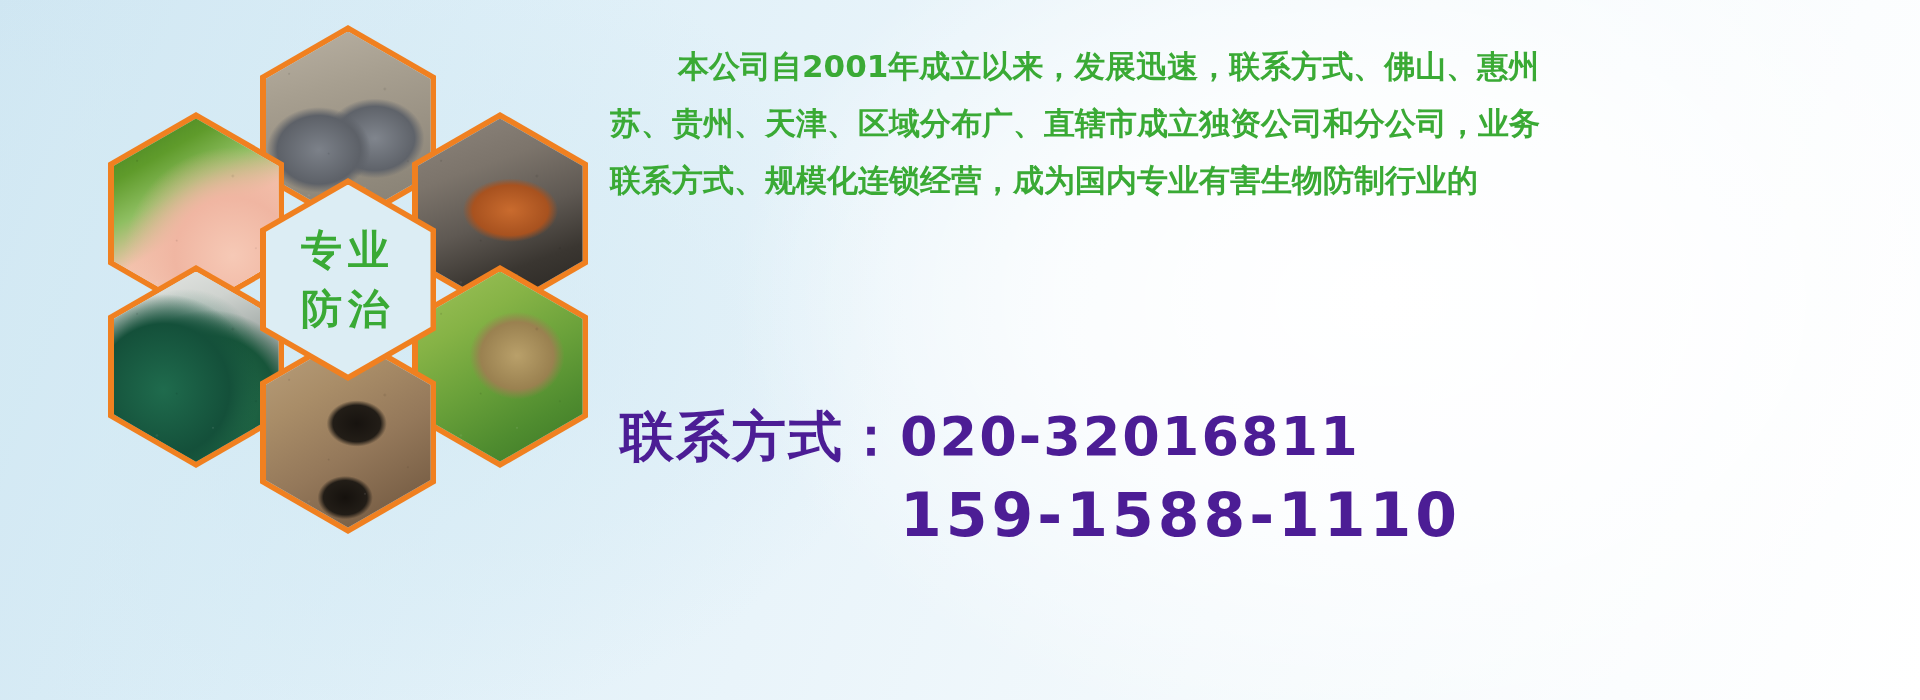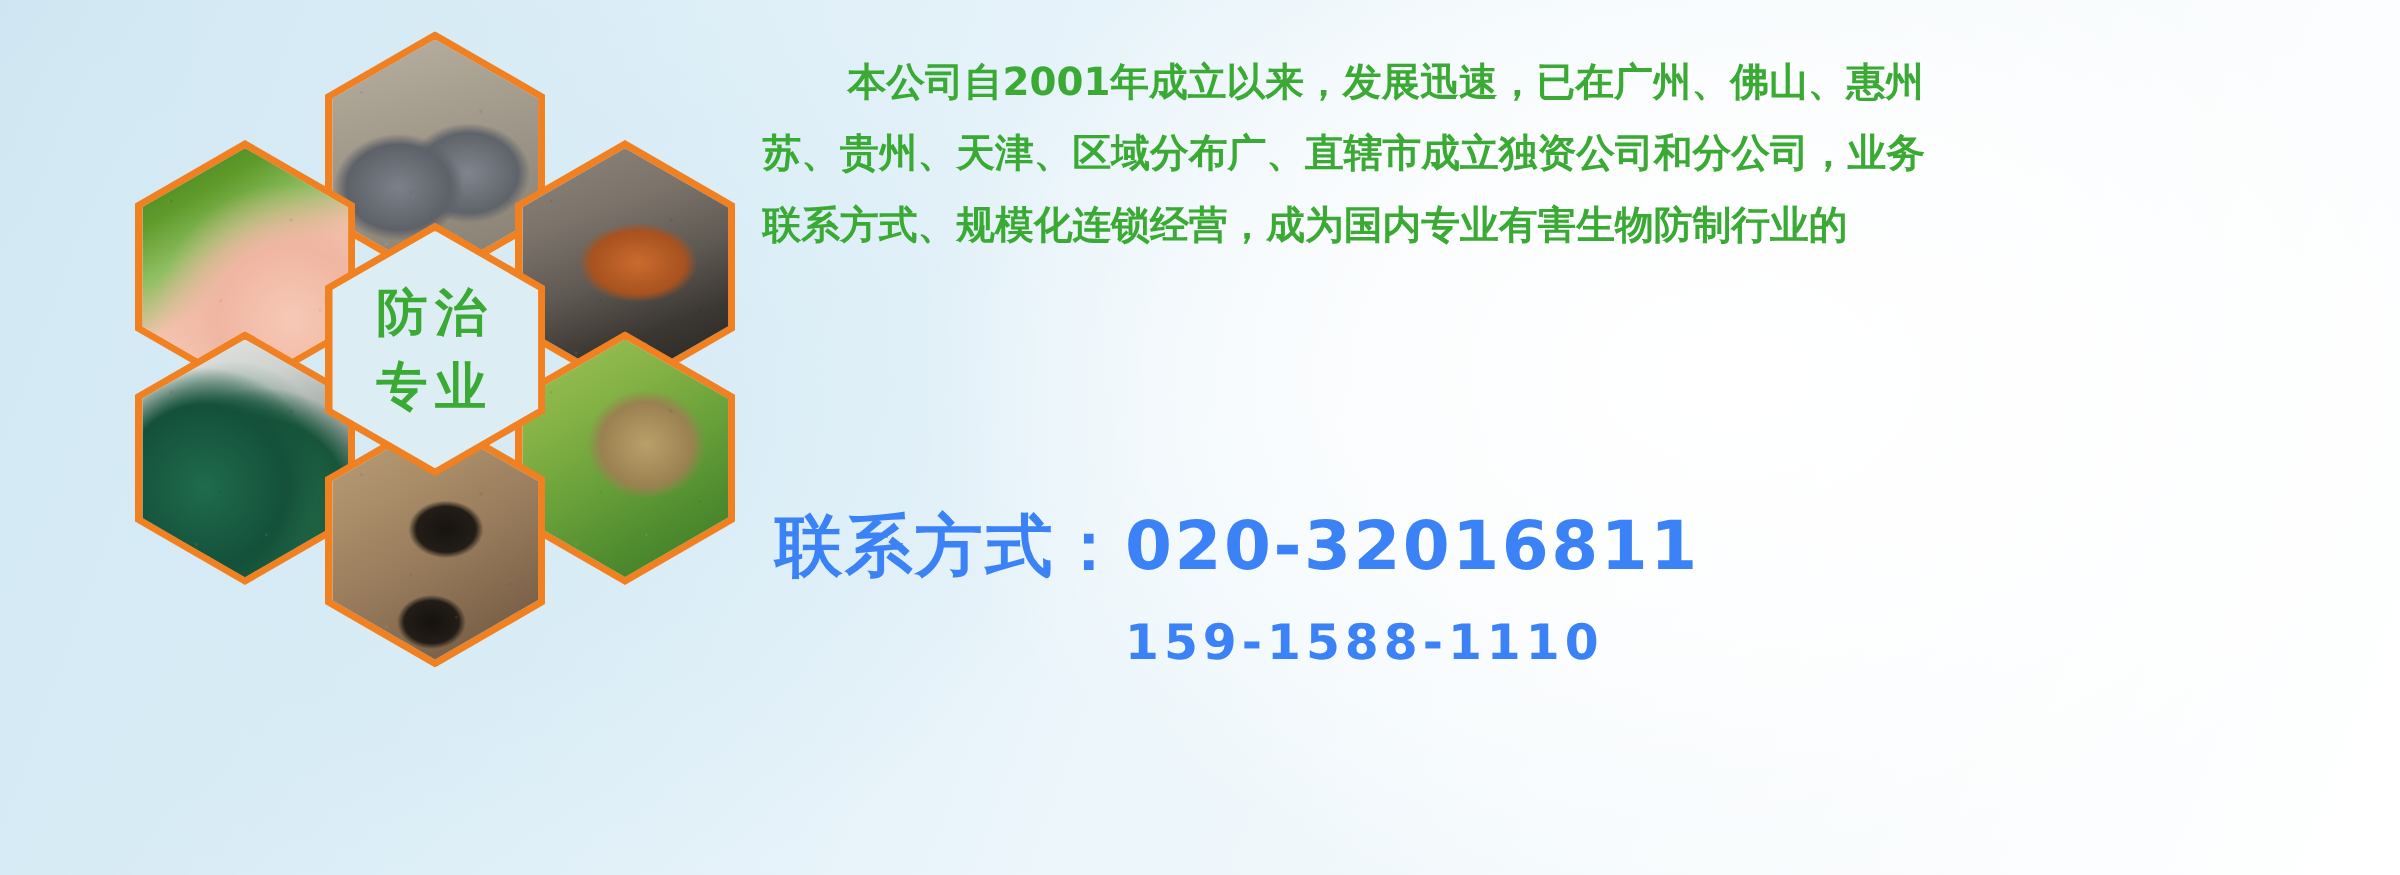--- a/index.html
+++ b/index.html
@@ -101,24 +101,24 @@
   .paragraph {
     position:absolute; left:10px; top:38px; width:1310px;
     color:#3aaa35; font-weight:bold; font-size:31px; line-height:57px;
     font-family:"DejaVu Sans","Liberation Sans",sans-serif;
     letter-spacing:0px;
   }
   .paragraph .ln { display:block; white-space:nowrap; }
   .paragraph .ln.first { text-indent:68px; }
 
   .contact { position:absolute; left:20px; top:398px; width:1300px;
-    color:#3b82f6; font-weight:bold;
+    color:#4c1d95; font-weight:bold;
     font-family:"DejaVu Sans","Liberation Sans",sans-serif; }
   .contact .line1 { font-size:54px; line-height:78px; letter-spacing:2px; white-space:nowrap; }
-  .contact .line2 { font-size:39px; line-height:78px; letter-spacing:4px;
+  .contact .line2 { font-size:60px; line-height:78px; letter-spacing:4px;
     white-space:nowrap; padding-left:280px; }
 </style>
 </head>
 <body>
 
 <div class="stage">
 
   <div class="honeycomb">
 
     <div class="hex h-rats">
@@ -159,32 +159,32 @@
     <div class="hex h-ant">
       <div class="inner">
         <div class="art ant"></div>
         <div class="speck"></div>
       </div>
     </div>
 
     <div class="hex center h-center">
       <div class="inner">
         <div class="center-text">
+          <span>专业</span>
           <span>防治</span>
-          <span>专业</span>
         </div>
       </div>
     </div>
 
   </div>
 
   <div class="content">
 
     <div class="paragraph">
-      <span class="ln first">本公司自2001年成立以来，发展迅速，已在广州、佛山、惠州</span>
+      <span class="ln first">本公司自2001年成立以来，发展迅速，联系方式、佛山、惠州</span>
       <span class="ln">苏、贵州、天津、区域分布广、直辖市成立独资公司和分公司，业务</span>
       <span class="ln">联系方式、规模化连锁经营，成为国内专业有害生物防制行业的</span>
     </div>
 
     <div class="contact">
       <div class="line1">联系方式：020-32016811</div>
       <div class="line2">159-1588-1110</div>
     </div>
 
   </div>

